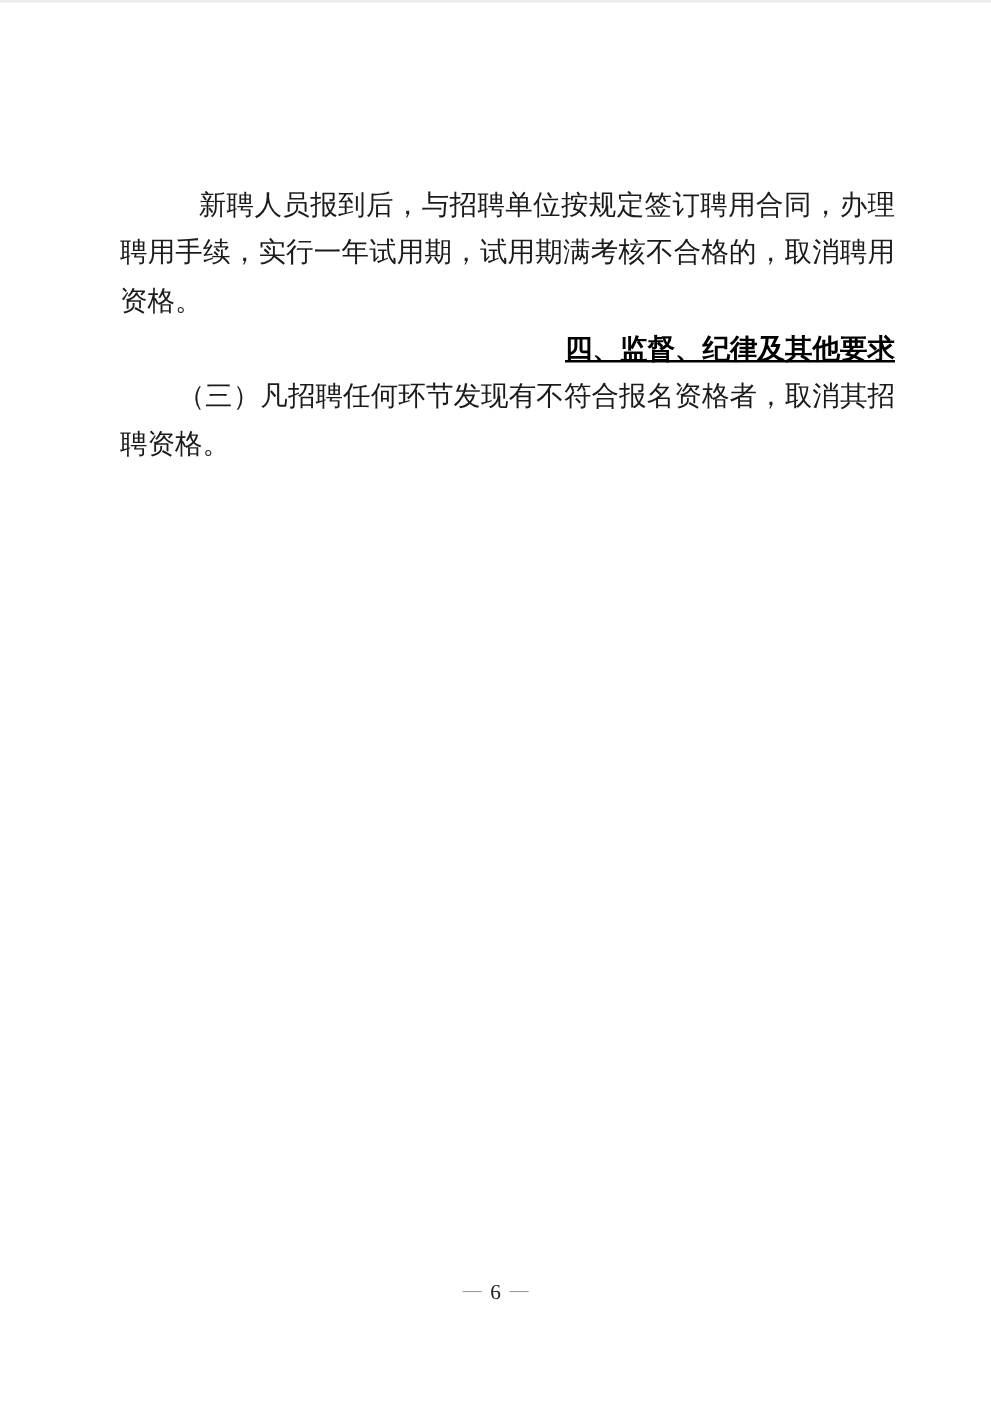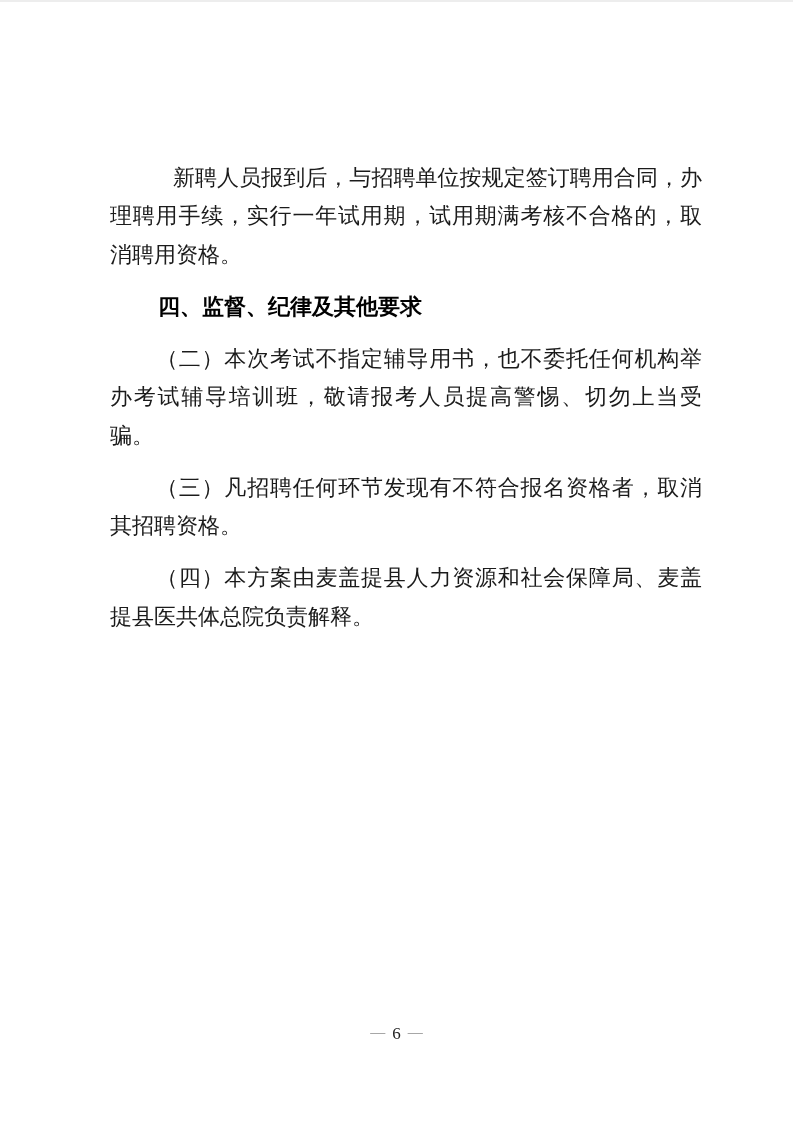--- a/index.html
+++ b/index.html
@@ -25,36 +25,37 @@
     left: 96px;
     top: 143px;
     width: 620px;
     font-size: 22px;
     line-height: 38.25px;
     color: #1b1b1b;
     text-align: justify;
     text-justify: inter-character;
   }
   .doc-body p {
-    margin: 14px;
+    margin: 0;
     padding: 0;
   }
   p.para {
     text-indent: 46px;
     font-family: "Liberation Serif", serif;
   }
   p.para-first {
     text-indent: 63px;
   }
   p.heading {
     text-indent: 48px;
     font-weight: 700;
     color: #000000;
     font-family: "Liberation Sans", sans-serif;
-    text-align: left;
+    text-align: right;
+    text-decoration: underline;
   }
   .footer {
     position: absolute;
     top: 1022px;
     left: 0;
     width: 793px;
     text-align: center;
     font-size: 17px;
     line-height: 20px;
     color: #2b2b2b;
@@ -78,24 +79,22 @@
 
   <div class="doc-body">
     <p class="para para-first">新聘人员报到后，与招聘单位按规定签订聘用合同，办理聘用手续，实行一年试用期，试用期满考核不合格的，取消聘用资格。</p>
 
     <p class="heading">四、监督、纪律及其他要求</p>
 
 
 
 
 
-    <p class="para">（二）本次考试不指定辅导用书，也不委托任何机构举办考试辅导培训班，敬请报考人员提高警惕、切勿上当受骗。</p>
 
     <p class="para">（三）凡招聘任何环节发现有不符合报名资格者，取消其招聘资格。</p>
 
-    <p class="para">（四）本方案由麦盖提县人力资源和社会保障局、麦盖提县医共体总院负责解释。</p>
   </div>
 
   <div class="footer">
     <span class="dash">—</span><span class="num">6</span><span class="dash">—</span>
   </div>
 
 </div>
 
 </body></html>

